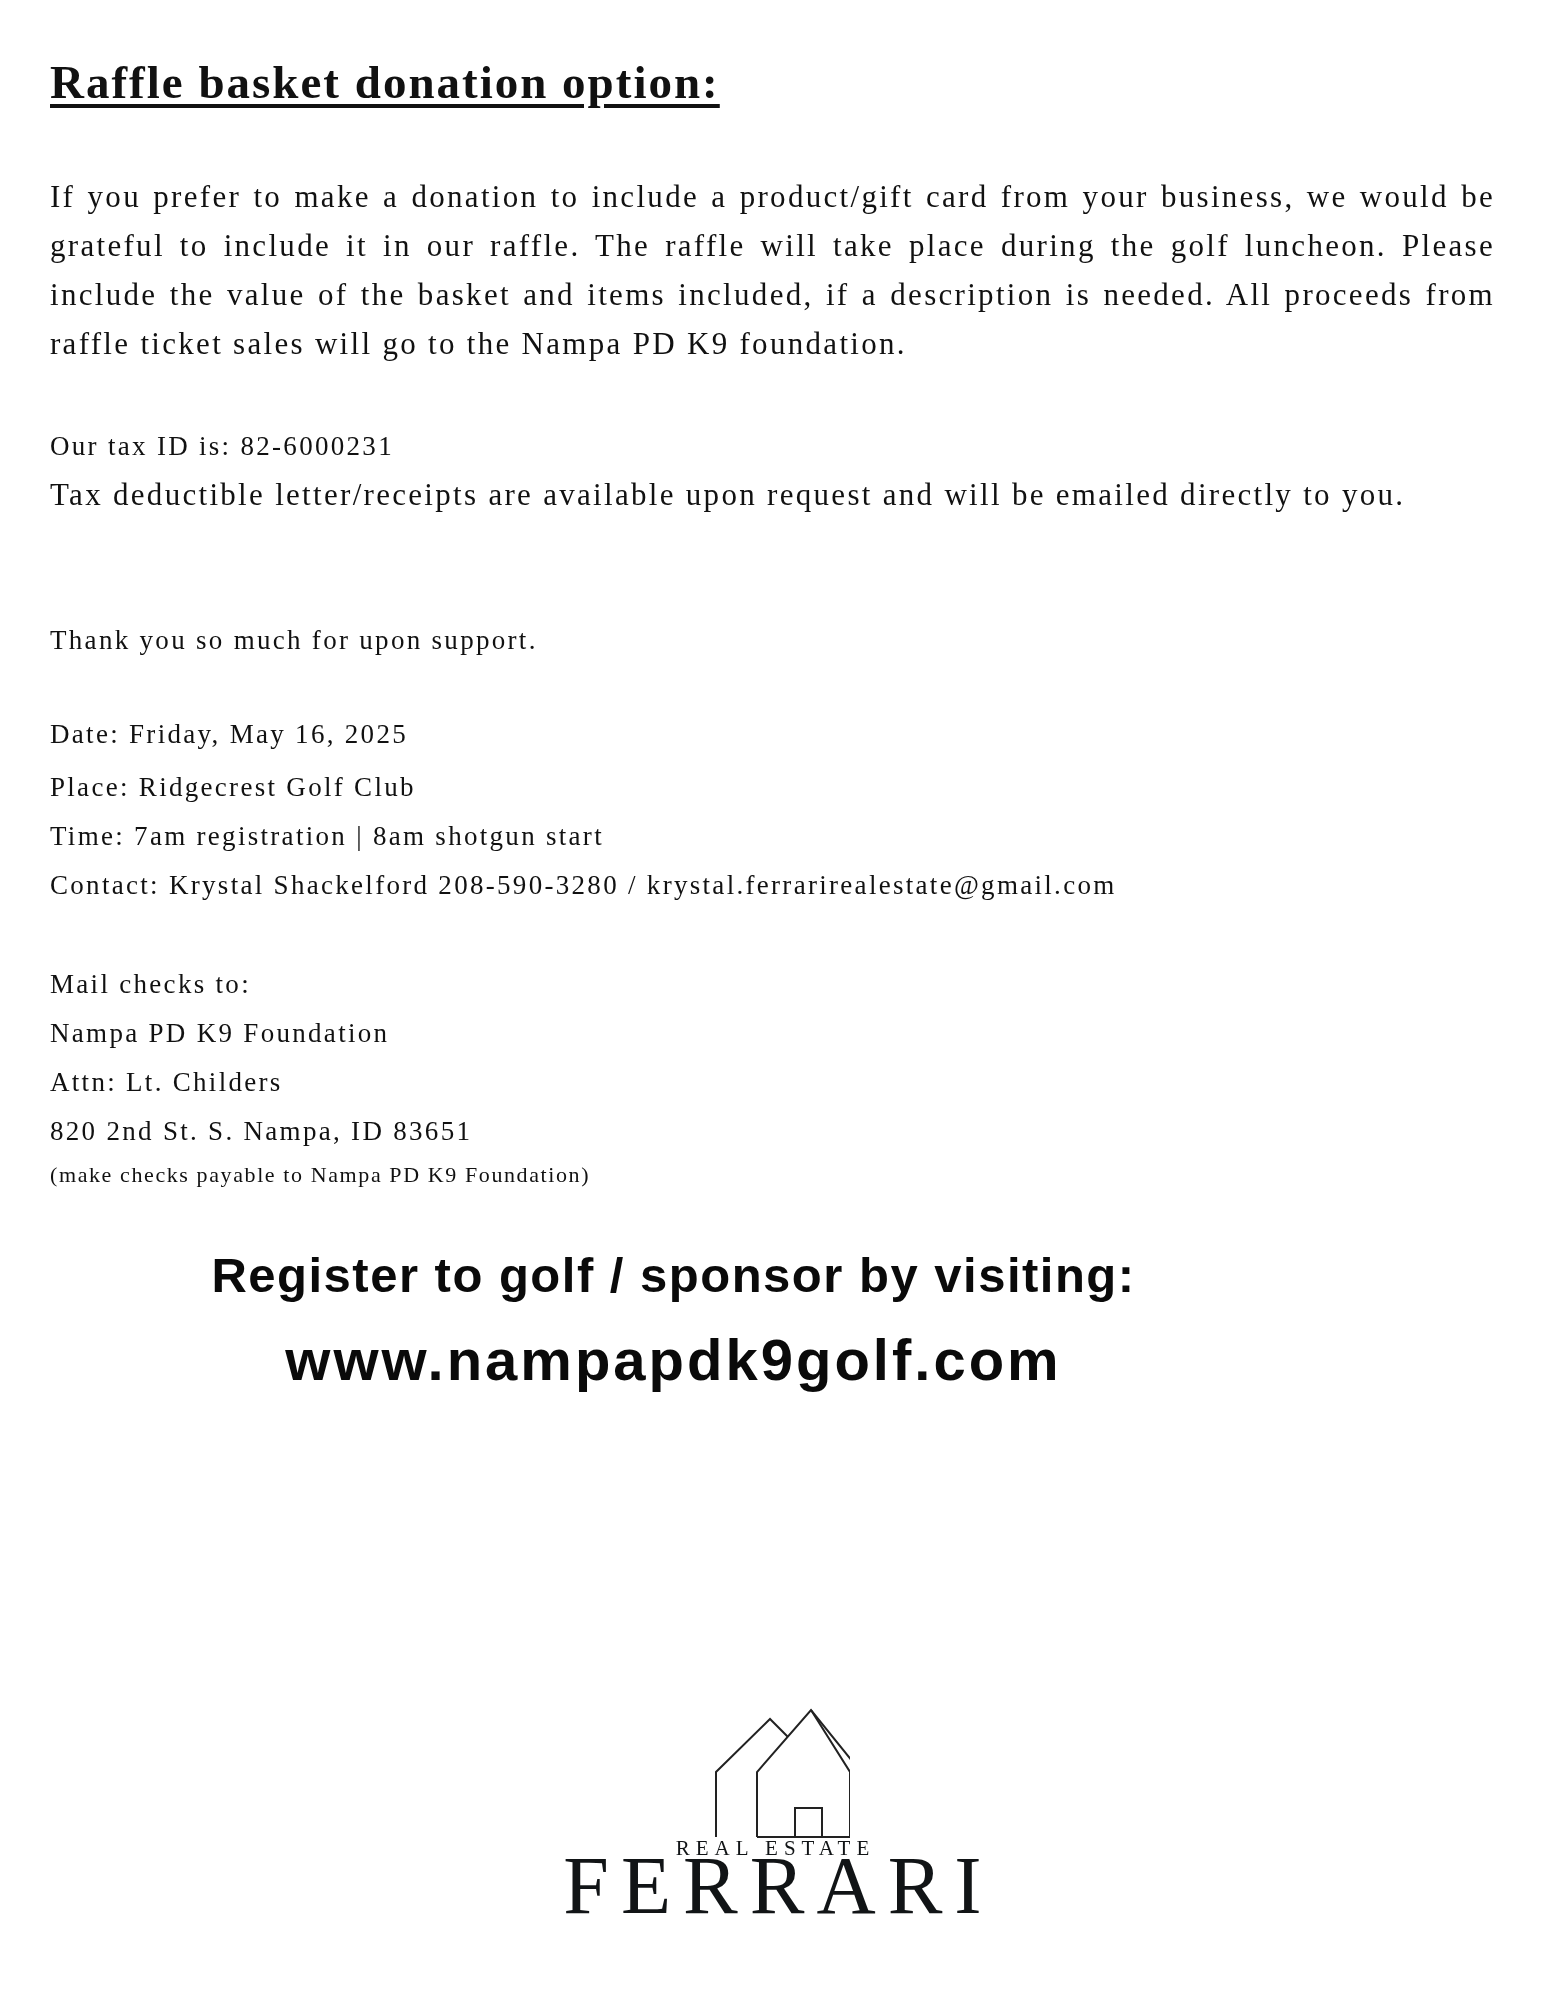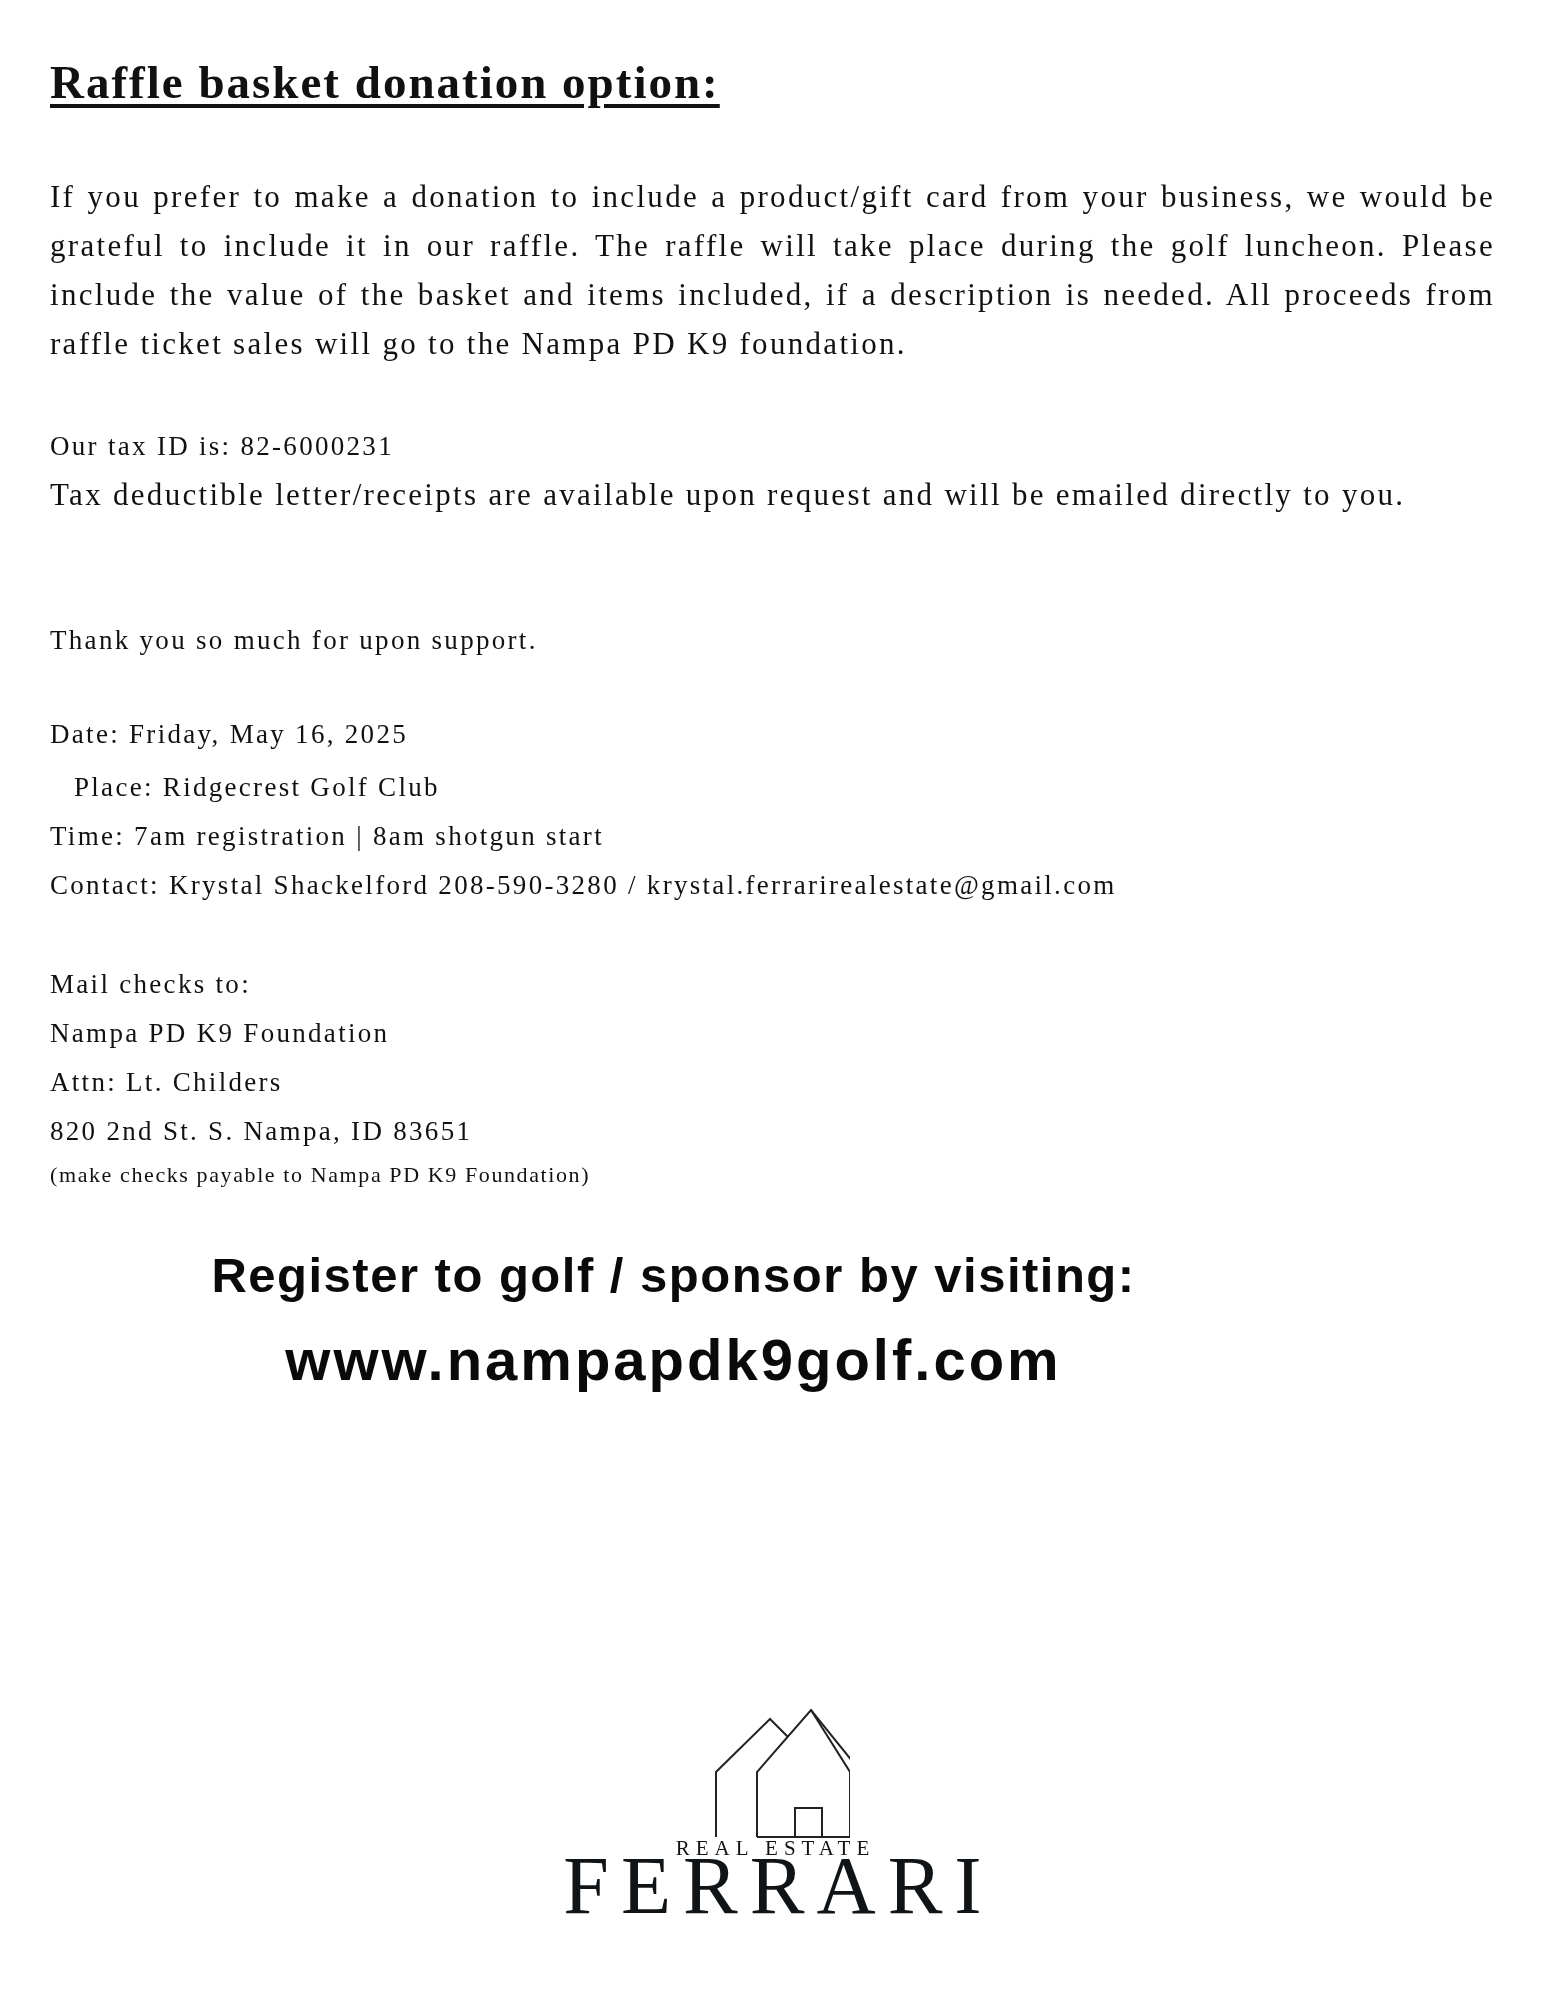--- a/index.html
+++ b/index.html
@@ -55,21 +55,21 @@
   <div class="abs para" style="top:172px;">If you prefer to make a donation to include a product/gift card from your business, we would be grateful to include it in our raffle. The raffle will take place during the golf luncheon. Please include the value of the basket and items included, if a description is needed. All proceeds from raffle ticket sales will go to the Nampa PD K9 foundation.</div>
 
   <div class="abs line" style="top:422px;">Our tax ID is: 82-6000231</div>
 
   <div class="abs para" style="top:470px;">Tax deductible letter/receipts are available upon request and will be emailed directly to you.</div>
 
   <div class="abs line" style="top:616px;">Thank you so much for upon support.</div>
 
   <div>
     <div class="abs line" style="top:710px;">Date: Friday, May 16, 2025</div>
-    <div class="abs line" style="top:763px;margin-left:24px;">Place: Ridgecrest Golf Club</div>
+    <div class="abs line" style="top:763px;">Place: Ridgecrest Golf Club</div>
     <div class="abs line" style="top:812px;">Time: 7am registration | 8am shotgun start</div>
     <div class="abs line" style="top:861px;">Contact: Krystal Shackelford 208-590-3280 / krystal.ferrarirealestate@gmail.com</div>
   </div>
 
   <div>
     <div class="abs line" style="top:960px;">Mail checks to:</div>
     <div class="abs line" style="top:1009px;">Nampa PD K9 Foundation</div>
     <div class="abs line" style="top:1058px;">Attn: Lt. Childers</div>
     <div class="abs line" style="top:1107px;">820 2nd St. S. Nampa, ID 83651</div>
     <div class="abs small-note" style="top:1160px;">(make checks payable to Nampa PD K9 Foundation)</div>

